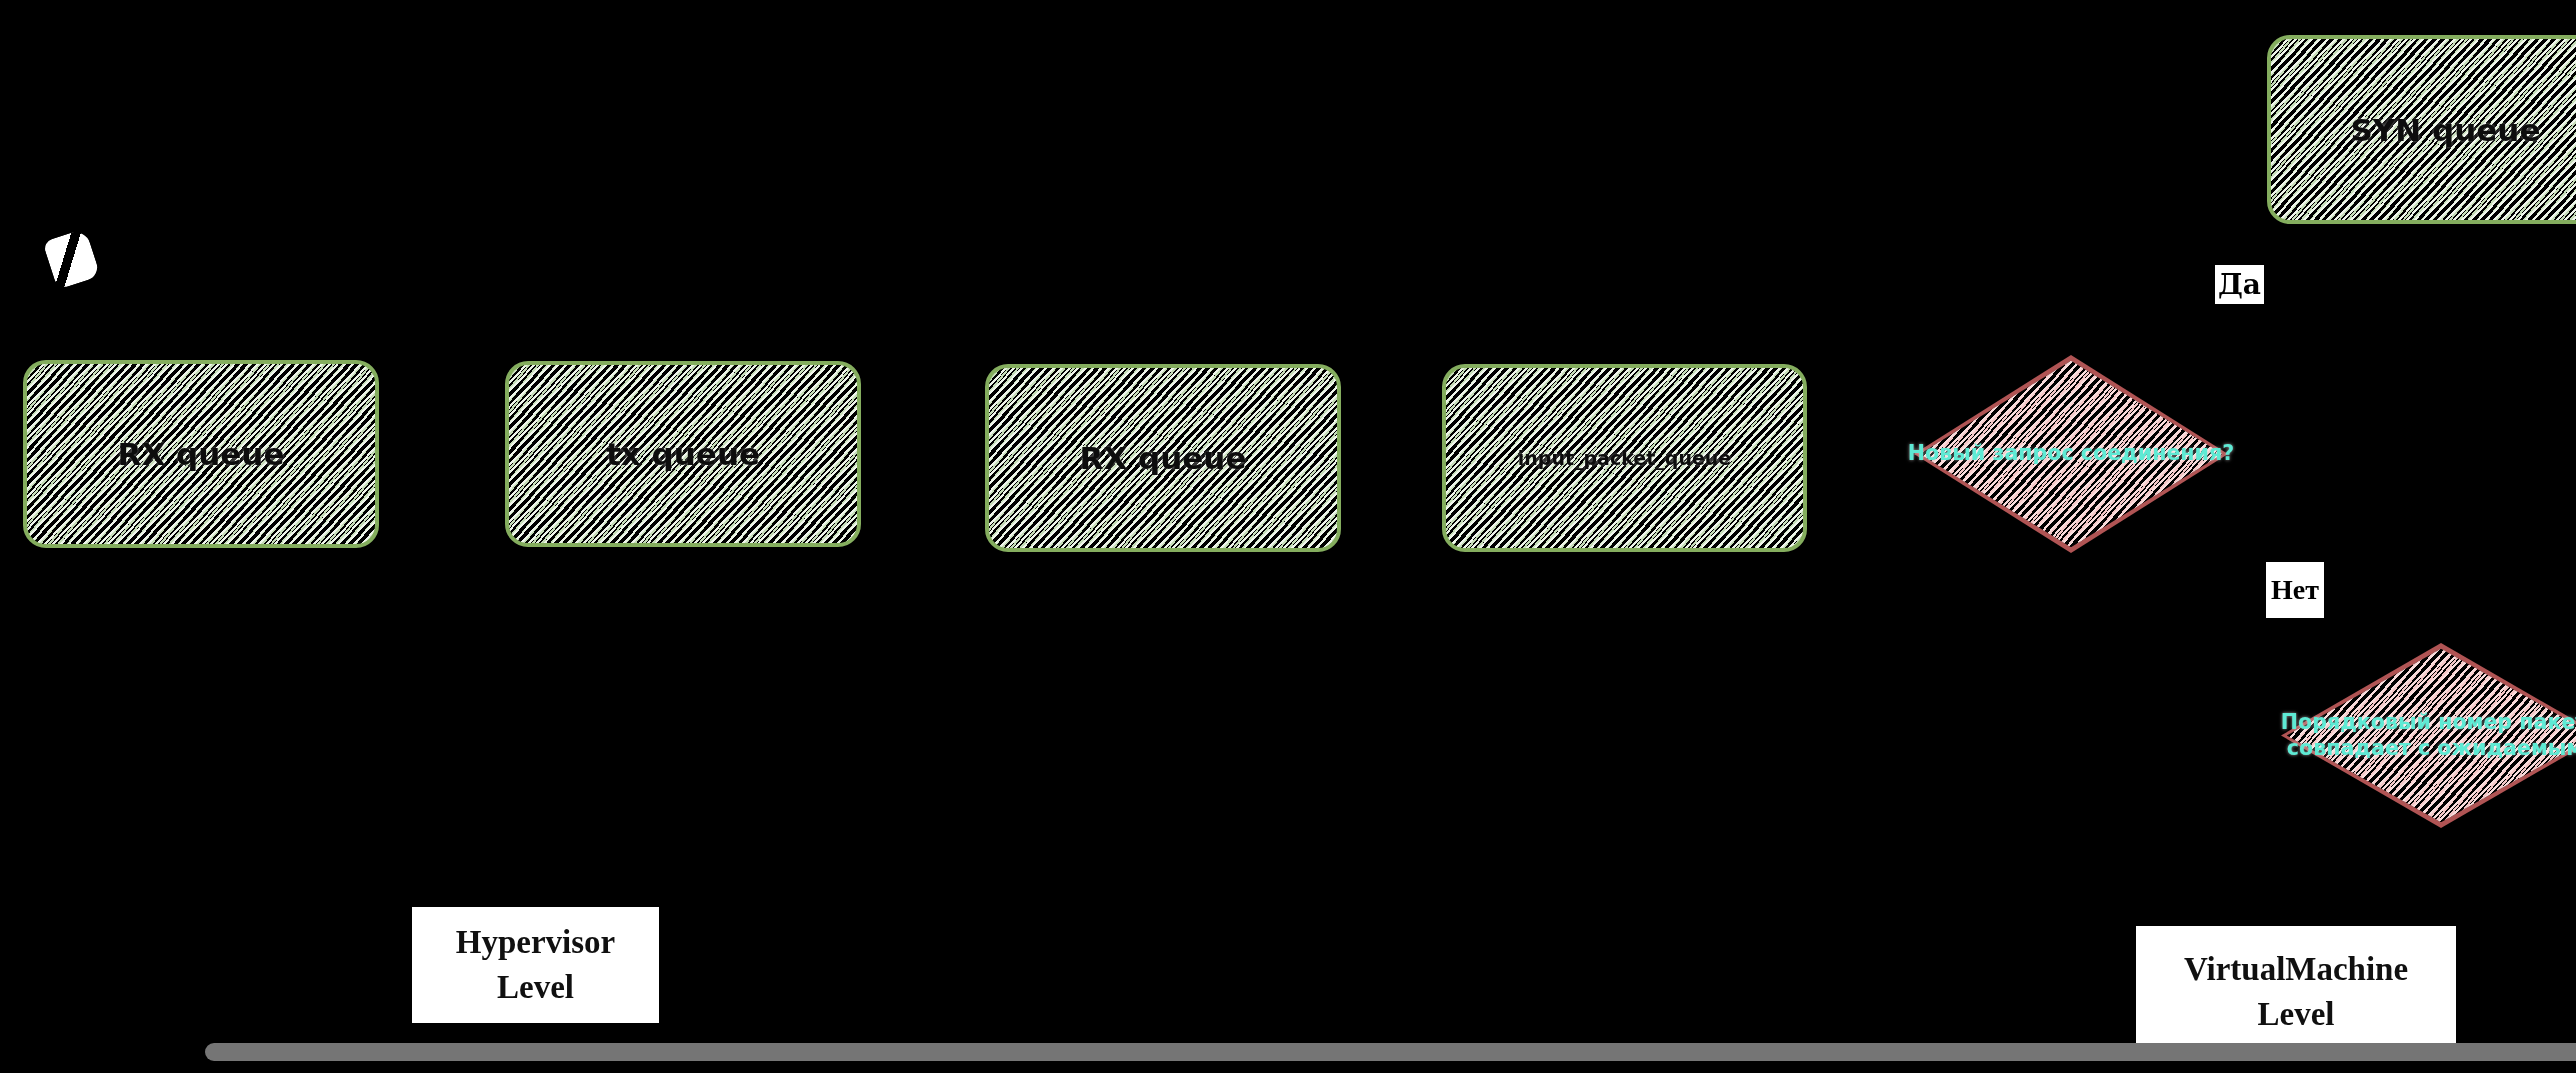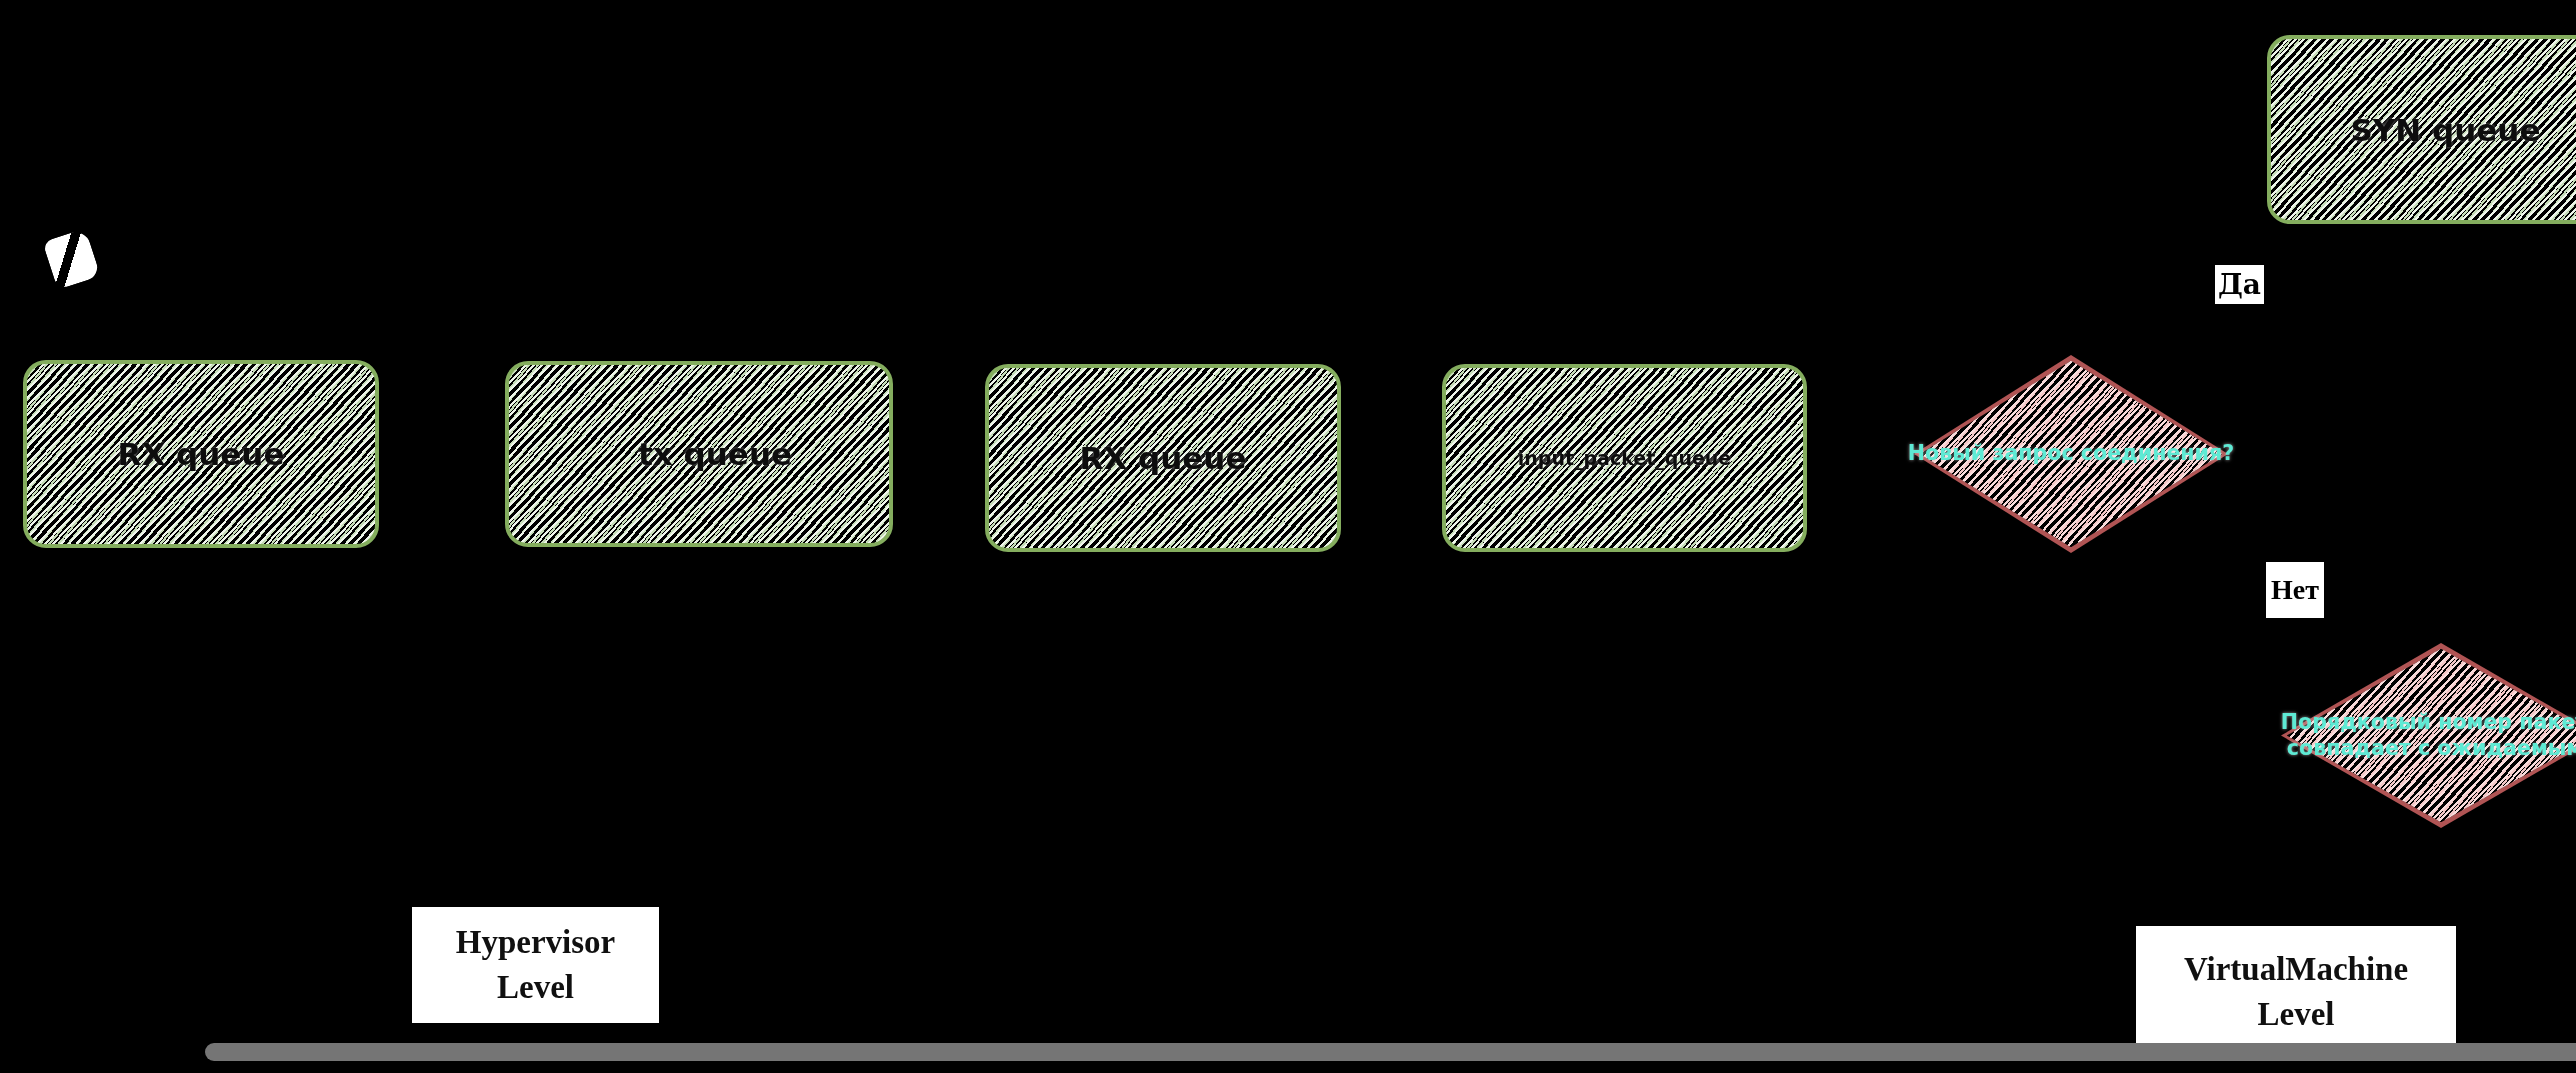--- a/index.html
+++ b/index.html
@@ -83,21 +83,21 @@
 </style>
 </head>
 <body>
 
 <div class="stage">
 
   <div class="gbox" style="left:23px;top:360px;width:348px;height:180px;">
     <span class="node-label">RX queue</span>
   </div>
 
-  <div class="gbox" style="left:505px;top:361px;width:348px;height:178px;padding-left:32px;">
+  <div class="gbox" style="left:505px;top:361px;width:348px;height:178px;">
     <span class="node-label">tx queue</span>
   </div>
 
   <div class="gbox" style="left:985px;top:364px;width:348px;height:180px;">
     <span class="node-label">RX queue</span>
   </div>
 
   <div class="gbox" style="left:1442px;top:364px;width:357px;height:180px;">
     <span class="node-label small">input_packet_queue</span>
   </div>

